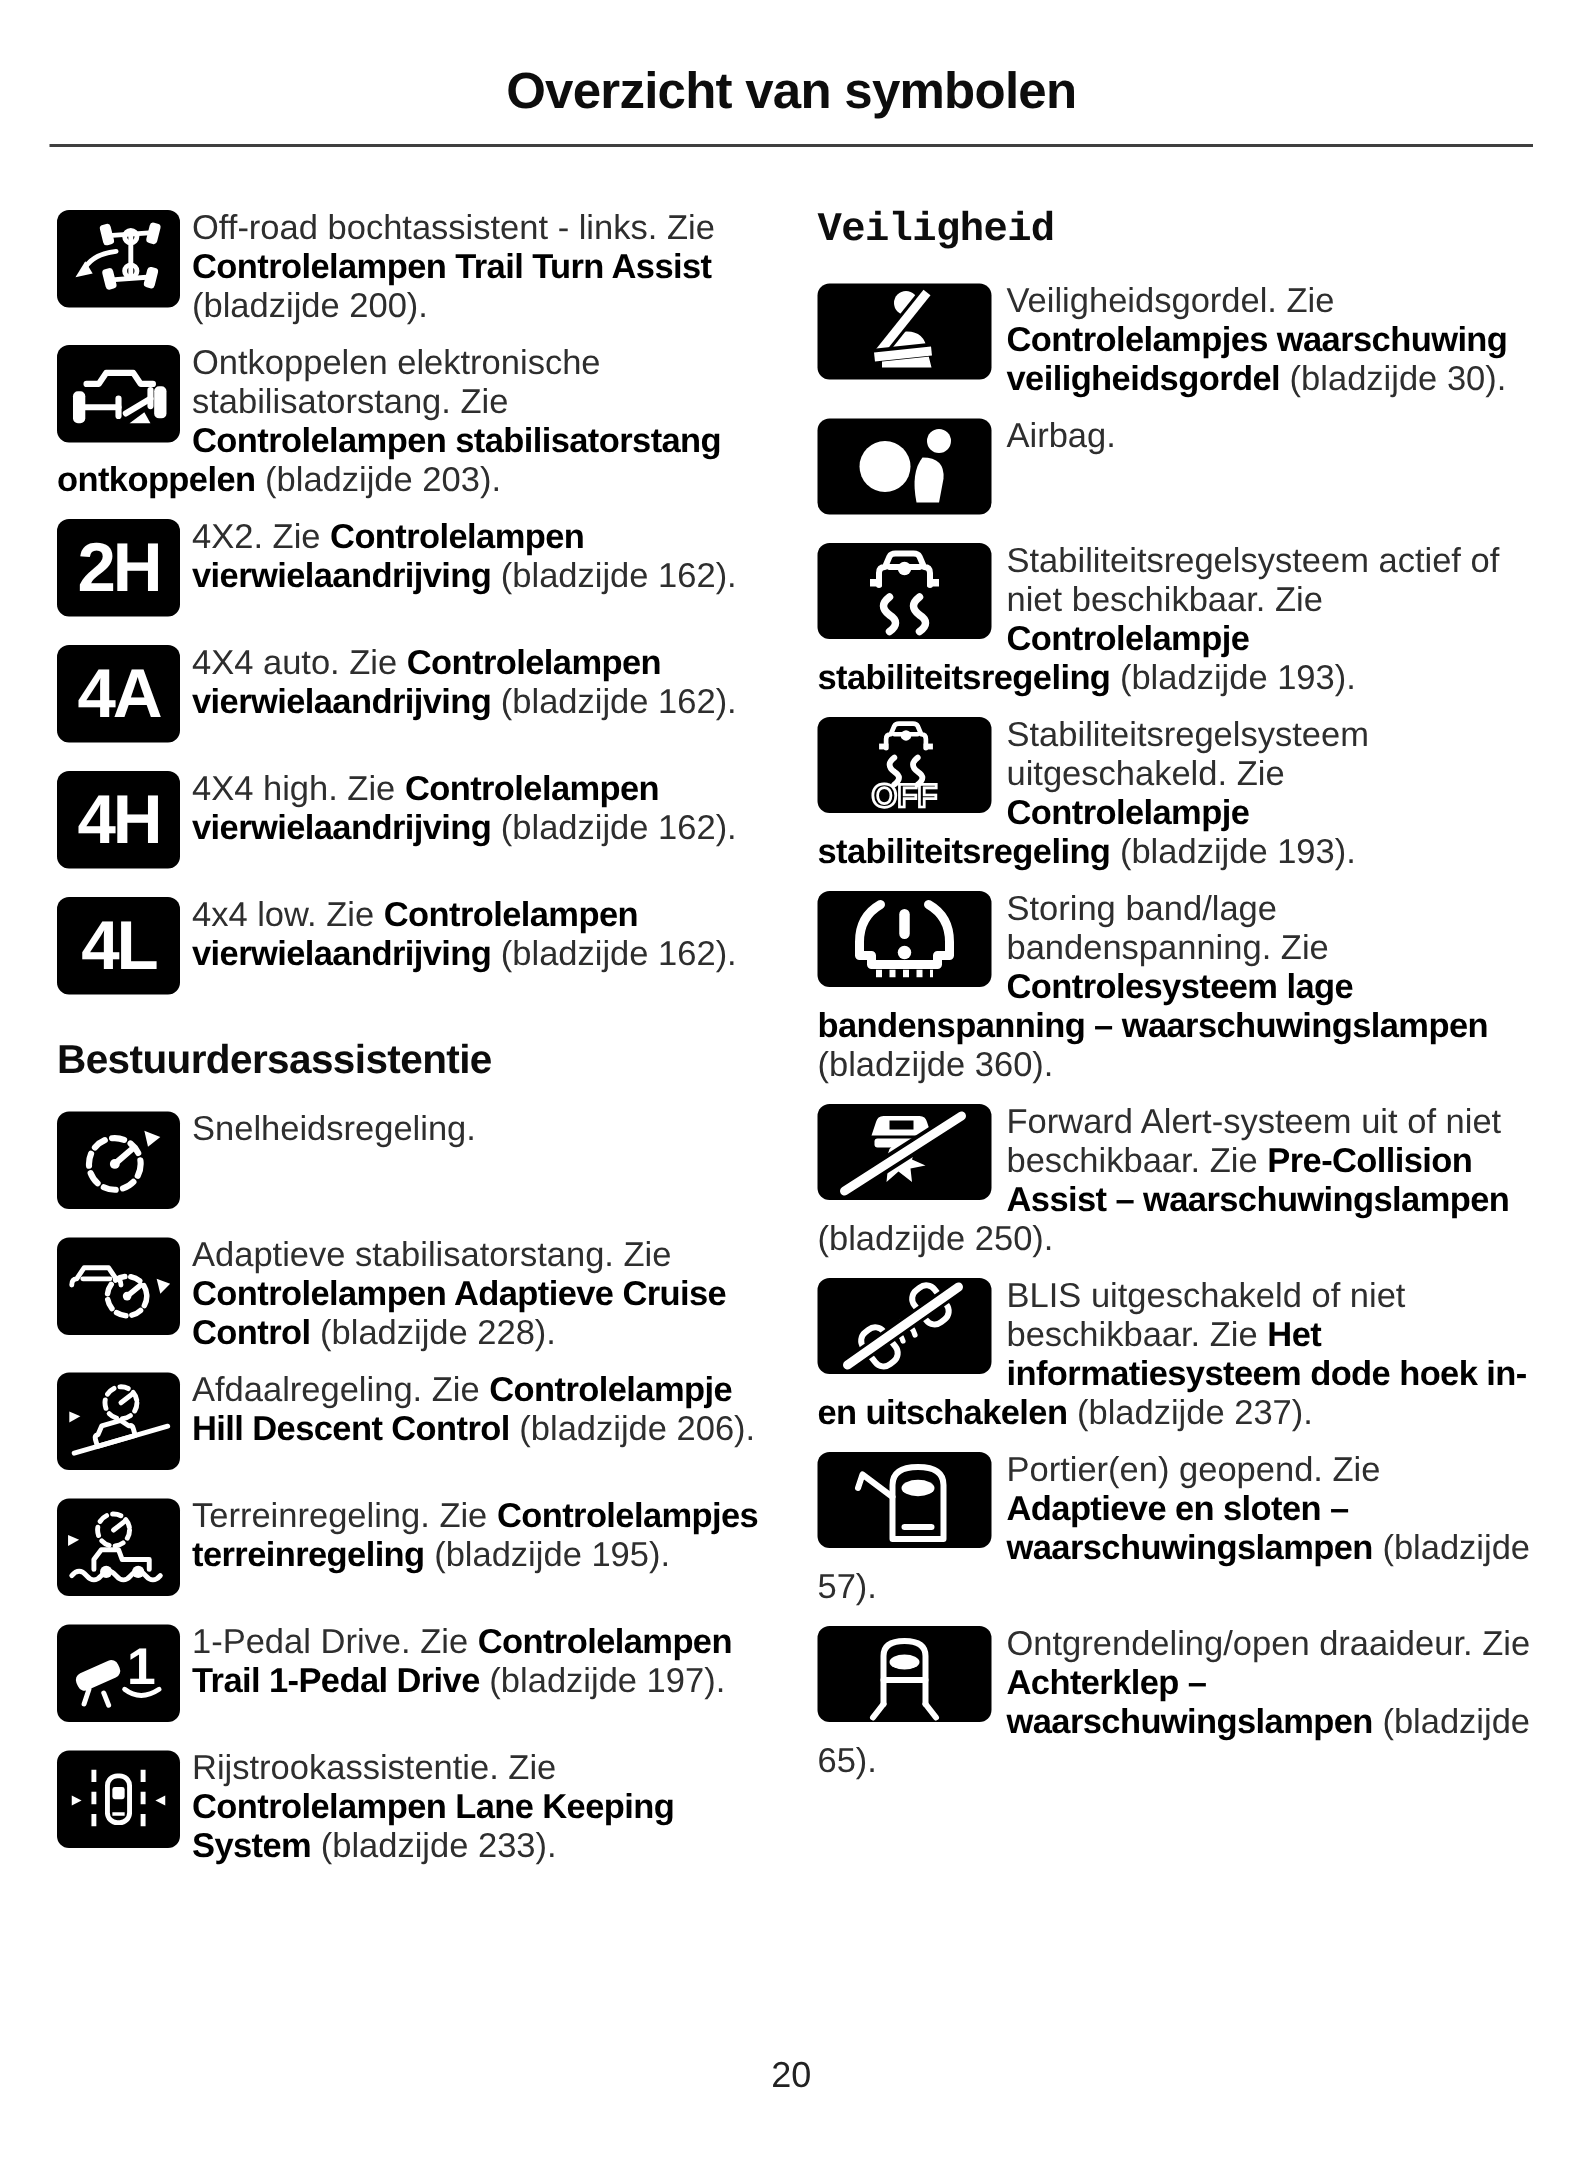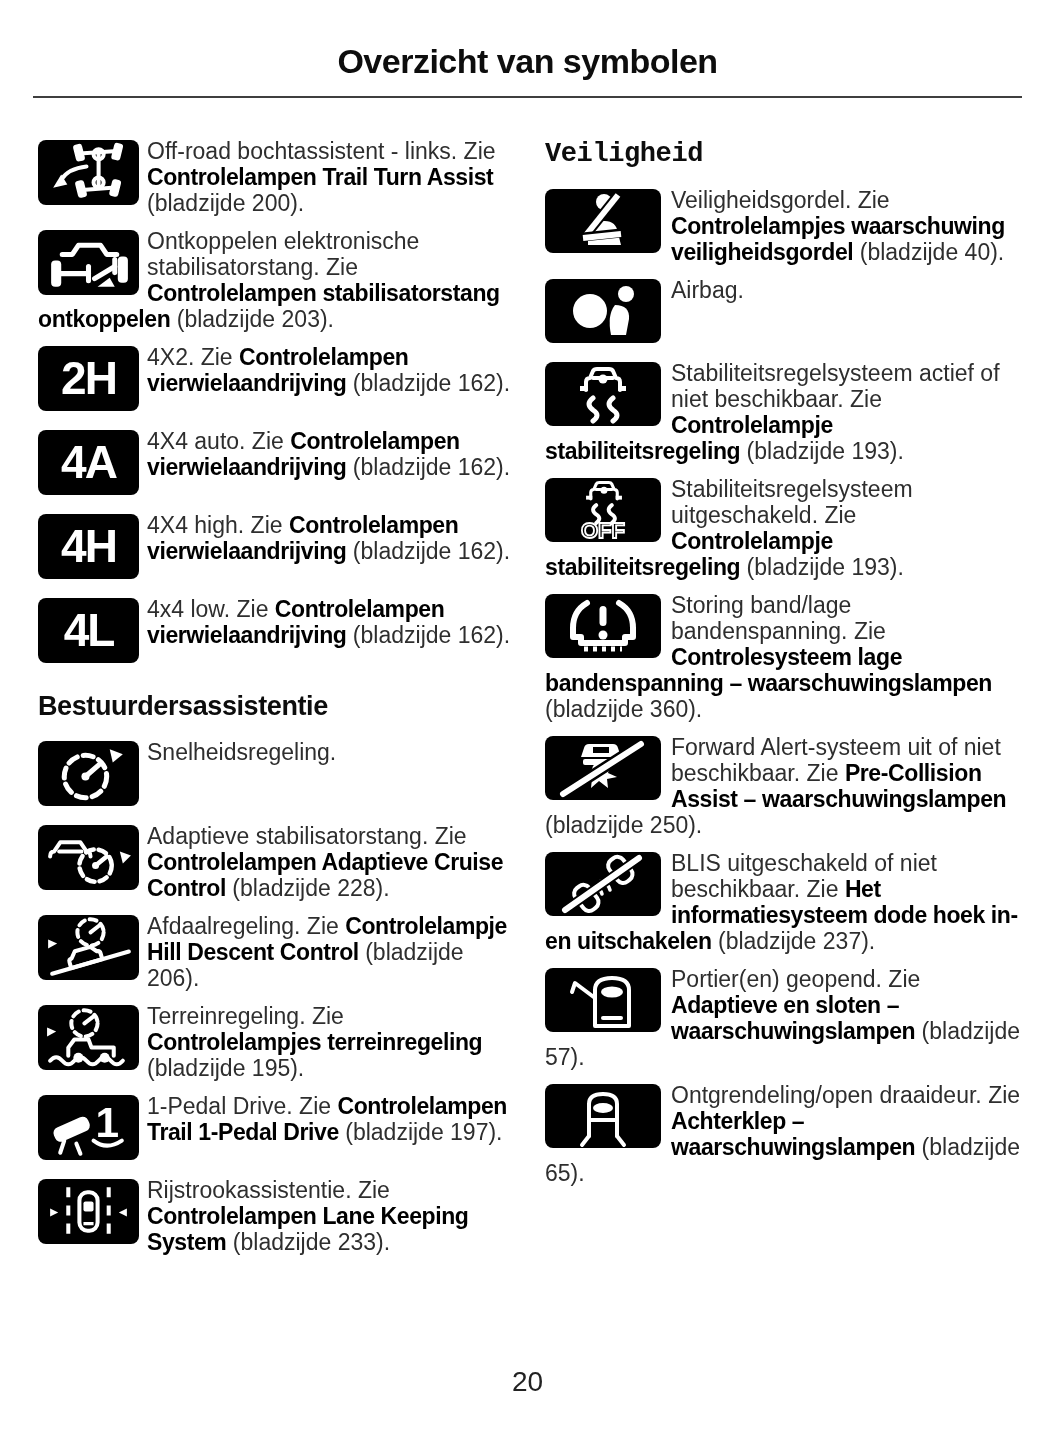--- a/index.html
+++ b/index.html
@@ -20,34 +20,34 @@
     padding:40px 0 0 38px;
   }
   .section-heading {
     font-size:27px; font-weight:700; color:var(--heading-text,#0d0d0d);
     margin:24px 0 18px 0; letter-spacing:-0.4px; line-height:1.1;
   }
   .col-right > .section-heading:first-child { margin-top:2px;font-family:Liberation Mono, monospace; }
   .entry { margin-bottom:12px; }
   .entry::after { content:""; display:block; clear:both; }
   .tile {
-    float:left; width:101px; height:65px; background:var(--tile-bg,#000);
+    float:left; width:82px; height:65px; background:var(--tile-bg,#000);
     border-radius:8px; margin:2px 8px 5px 0;
     display:flex; align-items:center; justify-content:center; overflow:hidden;
   }
   .col-right .tile { width:116px; height:64px; margin-right:10px; }
   .tile svg { width:100%; height:100%; display:block; }
   .tile-glyph {
     color:#fff; font-size:46px; font-weight:700; letter-spacing:-2px; line-height:1;
   }
   .desc { margin:0; font-size:23px; line-height:26px; color:var(--body-text,#2e2e2e); }
   .desc b { color:var(--bold-text,#000); letter-spacing:-0.4px; }
   .page-number {
     position:absolute; left:0; right:0; bottom:50px; text-align:center;
-    font-size:28px; color:#222;
+    font-size:24px; color:#222;
   }
 </style>
 </head>
 <body style="--page-bg: #ffffff; --tile-bg: #000000; --body-text: #2e2e2e; --bold-text: #000000; --heading-text: #0d0d0d; --rule: #3f3f3f;">
 
 <div class="title">Overzicht van symbolen</div>
 <div class="rule"></div>
 
 <div class="content">
   <div class="col-left">
@@ -206,21 +206,21 @@
         <div class="tile">
           <svg viewBox="0 0 100 64">
             <circle cx="51" cy="13" r="8" fill="#fff"></circle>
             <path d="M35,56 q-1,-22 15,-24 q13,-1 15,12 l3,12 z" fill="#fff"></path>
             <line x1="65" y1="6" x2="33" y2="46" stroke="#000" stroke-width="10"></line>
             <line x1="65" y1="6" x2="33" y2="46" stroke="#fff" stroke-width="6"></line>
             <line x1="30" y1="48" x2="68" y2="44" stroke="#000" stroke-width="9"></line>
             <line x1="30" y1="49" x2="68" y2="45" stroke="#fff" stroke-width="6"></line>
           </svg>
         </div>
-        <p class="desc"><span>Veiligheidsgordel. Zie </span><b>Controlelampjes waarschuwing veiligheidsgordel</b><span> (bladzijde 40).</span></p>
+        <p class="desc"><span>Veiligheidsgordel. Zie </span><b>Controlelampjes waarschuwing veiligheidsgordel</b><span> (bladzijde 30).</span></p>
       </div>
       <div class="entry">
         <div class="tile">
           <svg viewBox="0 0 100 64">
             <circle cx="37" cy="32" r="17" fill="#fff"></circle>
             <circle cx="73" cy="15" r="8" fill="#fff"></circle>
             <path d="M62,26 q15,0 14,14 l-3,16 h-15 q-4,-20 4,-30 z" fill="#fff"></path>
           </svg>
         </div>
         <p class="desc"><span>Airbag.</span></p>

